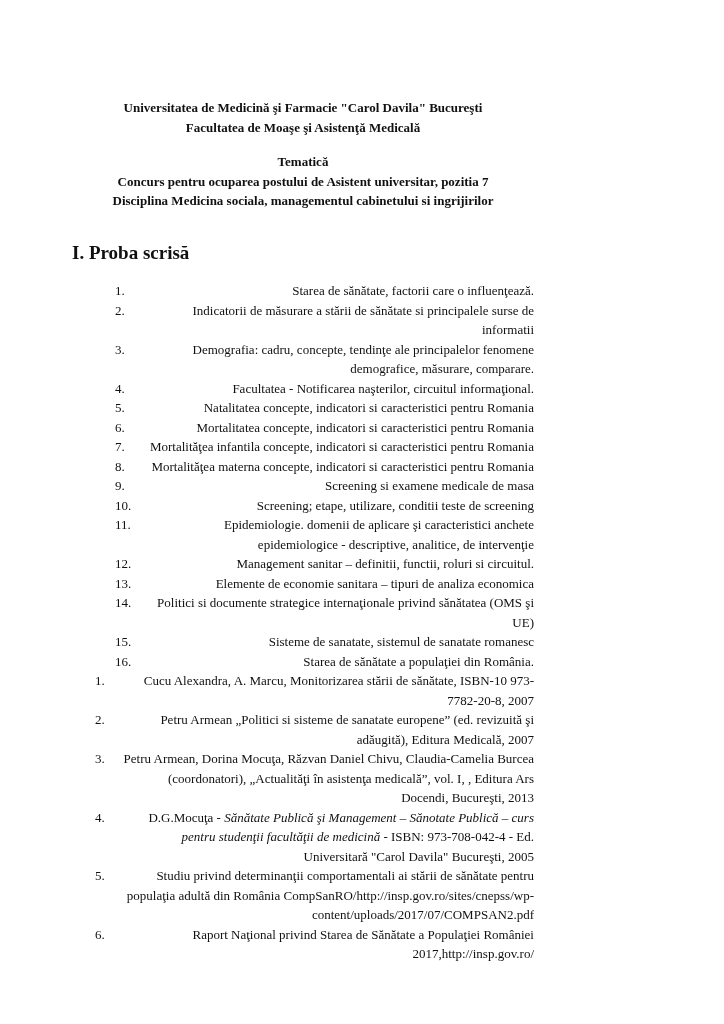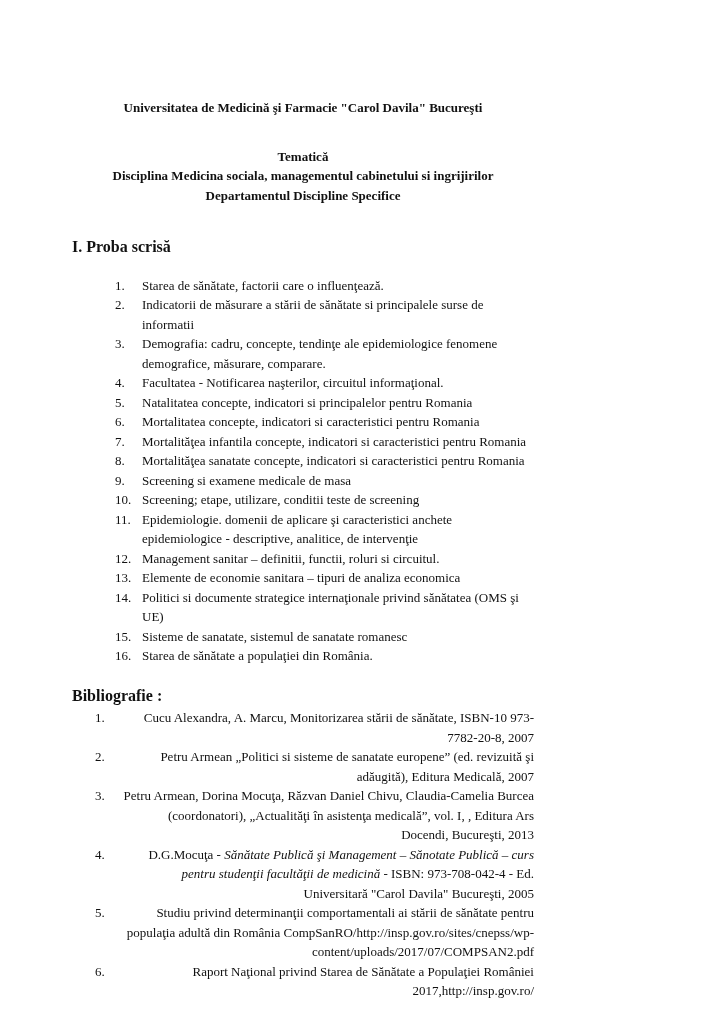--- a/index.html
+++ b/index.html
@@ -15,24 +15,24 @@
     color: #111111;
     font-family: "Liberation Serif", "DejaVu Serif", serif;
     font-size: 13px;
     line-height: 19.5px;
     padding: 98px 66px 40px 72px;
   }
   .center { text-align: center; }
   .bold { font-weight: bold; }
   .italic { font-style: italic; }
   .header p { margin: 0; }
-  .header .gap-above { margin-top: 29px; }
+  .header .gap-above { margin-top: 15px; }
   .section-title {
     font-weight: bold;
-    font-size: 16px;
+    font-size: 19px;
     margin: 0;
   }
   .section-title.proba { margin-top: 32px; margin-bottom: 19px; }
   .section-title.biblio { margin-top: 20px; margin-bottom: 3px; }
   ol {
     margin: 0;
     padding: 0;
     list-style: none;
     counter-reset: item;
   }
@@ -41,58 +41,58 @@
     position: relative;
     margin: 0;
   }
   ol li::before {
     content: counter(item) ".";
     position: absolute;
     left: 0;
     top: 0;
   }
   ol.topics { margin-left: 43px; }
-  ol.topics li { padding-left: 27px; }
+  ol.topics li { padding-left: 27px; text-align: right; }
   ol.biblio { margin-left: 23px; text-align: right; }
   ol.biblio li { padding-left: 24px; }
 </style>
 </head>
 <body>
 
 <div class="page">
 
   <div class="header">
     <p class="center bold">Universitatea de Medicină şi Farmacie  "Carol Davila" Bucureşti</p>
+    <p class="center bold">Facultatea de Moaşe şi Asistenţă Medicală</p>
     <p class="center bold gap-above">Tematică</p>
+    <p class="center bold">Concurs pentru ocuparea postului de  Asistent universitar, pozitia 7</p>
     <p class="center bold">Disciplina Medicina sociala, managementul cabinetului si ingrijirilor</p>
-    <p class="center bold">Departamentul Discipline Specifice</p>
   </div>
 
   <p class="section-title proba">I. Proba scrisă</p>
 
   <ol class="topics">
     <li>Starea de sănătate, factorii care o influenţează.</li>
     <li>Indicatorii de măsurare a stării de sănătate si principalele  surse de informatii</li>
-    <li>Demografia: cadru, concepte, tendinţe ale epidemiologice fenomene demografice, măsurare, comparare.</li>
+    <li>Demografia: cadru, concepte, tendinţe ale principalelor fenomene demografice, măsurare, comparare.</li>
     <li>Facultatea - Notificarea naşterilor, circuitul informaţional.</li>
-    <li>Natalitatea concepte, indicatori si principalelor pentru Romania</li>
+    <li>Natalitatea concepte, indicatori si caracteristici pentru Romania</li>
     <li>Mortalitatea concepte, indicatori si caracteristici pentru Romania</li>
     <li>Mortalităţea infantila concepte, indicatori si caracteristici pentru Romania</li>
-    <li>Mortalităţea sanatate concepte, indicatori si caracteristici pentru Romania</li>
+    <li>Mortalităţea materna concepte, indicatori si caracteristici pentru Romania</li>
     <li>Screening si examene medicale de masa</li>
     <li>Screening; etape, utilizare, conditii teste de screening</li>
     <li>Epidemiologie. domenii de aplicare şi caracteristici anchete epidemiologice - descriptive, analitice, de intervenţie</li>
     <li>Management sanitar – definitii, functii, roluri si circuitul.</li>
     <li>Elemente de economie sanitara – tipuri de analiza economica</li>
     <li>Politici si documente strategice internaţionale privind sănătatea  (OMS şi UE)</li>
     <li>Sisteme de sanatate, sistemul de sanatate romanesc</li>
     <li>Starea de sănătate a populaţiei din România.</li>
   </ol>
 
-  <p class="section-title biblio">Bibliografie :</p>
 
   <ol class="biblio">
     <li>Cucu Alexandra, A. Marcu, Monitorizarea stării de sănătate, ISBN-10 973-7782-20-8, 2007</li>
     <li>Petru Armean „Politici si sisteme de sanatate europene” (ed. revizuită şi adăugită), Editura Medicală, 2007</li>
     <li>Petru Armean, Dorina Mocuţa, Răzvan Daniel Chivu, Claudia-Camelia Burcea (coordonatori), „Actualităţi în asistenţa medicală”, vol. I, , Editura Ars Docendi, Bucureşti, 2013</li>
     <li><span>D.G.Mocuţa - </span><span class="italic">Sănătate Publică şi Management – Sănotate Publică – curs pentru studenţii facultăţii de medicină</span><span> -  ISBN: 973-708-042-4 - Ed. Universitară "Carol Davila" Bucureşti, 2005</span></li>
     <li>Studiu privind determinanţii comportamentali ai stării de sănătate pentru populaţia adultă din România CompSanRO/http://insp.gov.ro/sites/cnepss/wp-content/uploads/2017/07/COMPSAN2.pdf</li>
     <li>Raport Naţional privind Starea de Sănătate a Populaţiei României 2017,http://insp.gov.ro/</li>
   </ol>
 

